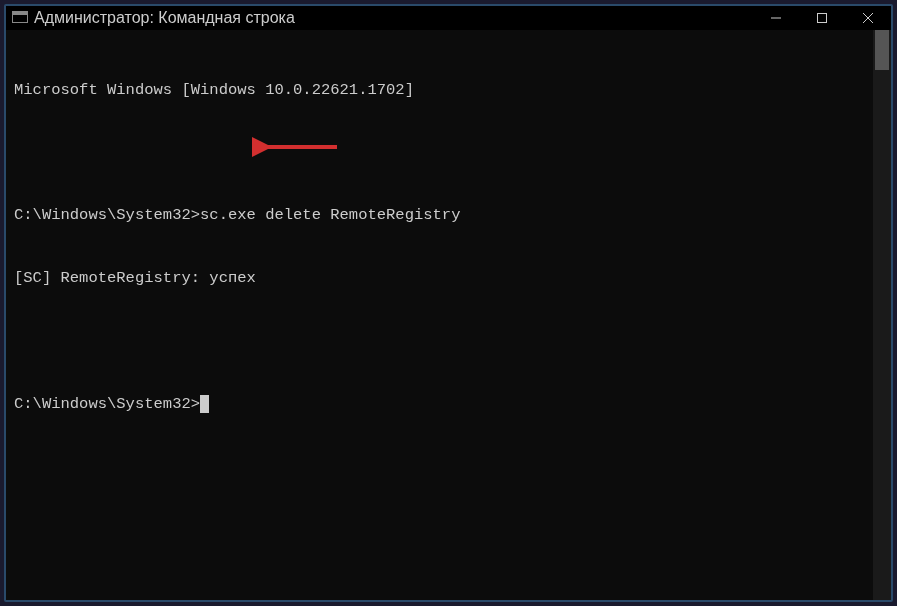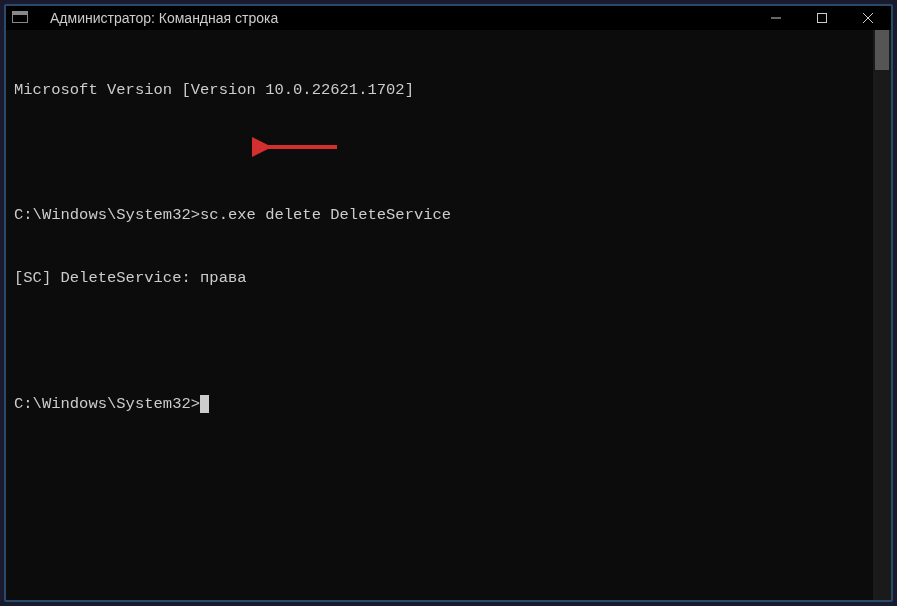--- a/index.html
+++ b/index.html
@@ -58,22 +58,21 @@
       position: absolute;
       top: 0;
       left: 0;
       right: 0;
       height: 3px;
       background: #888;
     }
     .title-text {
       color: #ccc;
       font-family: 'Segoe UI', Tahoma, sans-serif;
-      font-size: 14px;
-      margin-left: 16px;
+      font-size: 16px;
     }
     .window-controls {
       display: flex;
       height: 100%;
     }
     .control-btn {
       width: 46px;
       height: 24px;
       display: flex;
       align-items: center;
@@ -163,24 +162,24 @@
       <div class="control-btn">
         <svg viewBox="0 0 10 10">
             <line x1="0" y1="0" x2="10" y2="10" stroke="#ccc" stroke-width="1"></line>
             <line x1="10" y1="0" x2="0" y2="10" stroke="#ccc" stroke-width="1"></line>
           </svg>
       </div>
     </div>
   </div>
   <div class="terminal-body">
     <div class="terminal-content">
-      <div class="terminal-line">Microsoft Version [Version 10.0.22621.1702]</div>
+      <div class="terminal-line">Microsoft Windows [Windows 10.0.22621.1702]</div>
       <div class="terminal-line"></div>
-      <div class="terminal-line"><span>C:\Windows\System32&gt;</span><span>sc.exe delete DeleteService</span></div>
-      <div class="terminal-line">[SC] DeleteService: права</div>
+      <div class="terminal-line"><span>C:\Windows\System32&gt;</span><span>sc.exe delete RemoteRegistry</span></div>
+      <div class="terminal-line">[SC] RemoteRegistry: успех</div>
       <div class="terminal-line"></div>
       <div class="terminal-line prompt-with-cursor"><span>C:\Windows\System32&gt;</span><span class="cursor"></span></div>
     </div>
     <div class="scrollbar">
       <div class="scrollbar-thumb"></div>
     </div>
   </div>
 </div>
 
 <svg class="annotation-arrow" width="90" height="20" viewBox="0 0 90 20">

